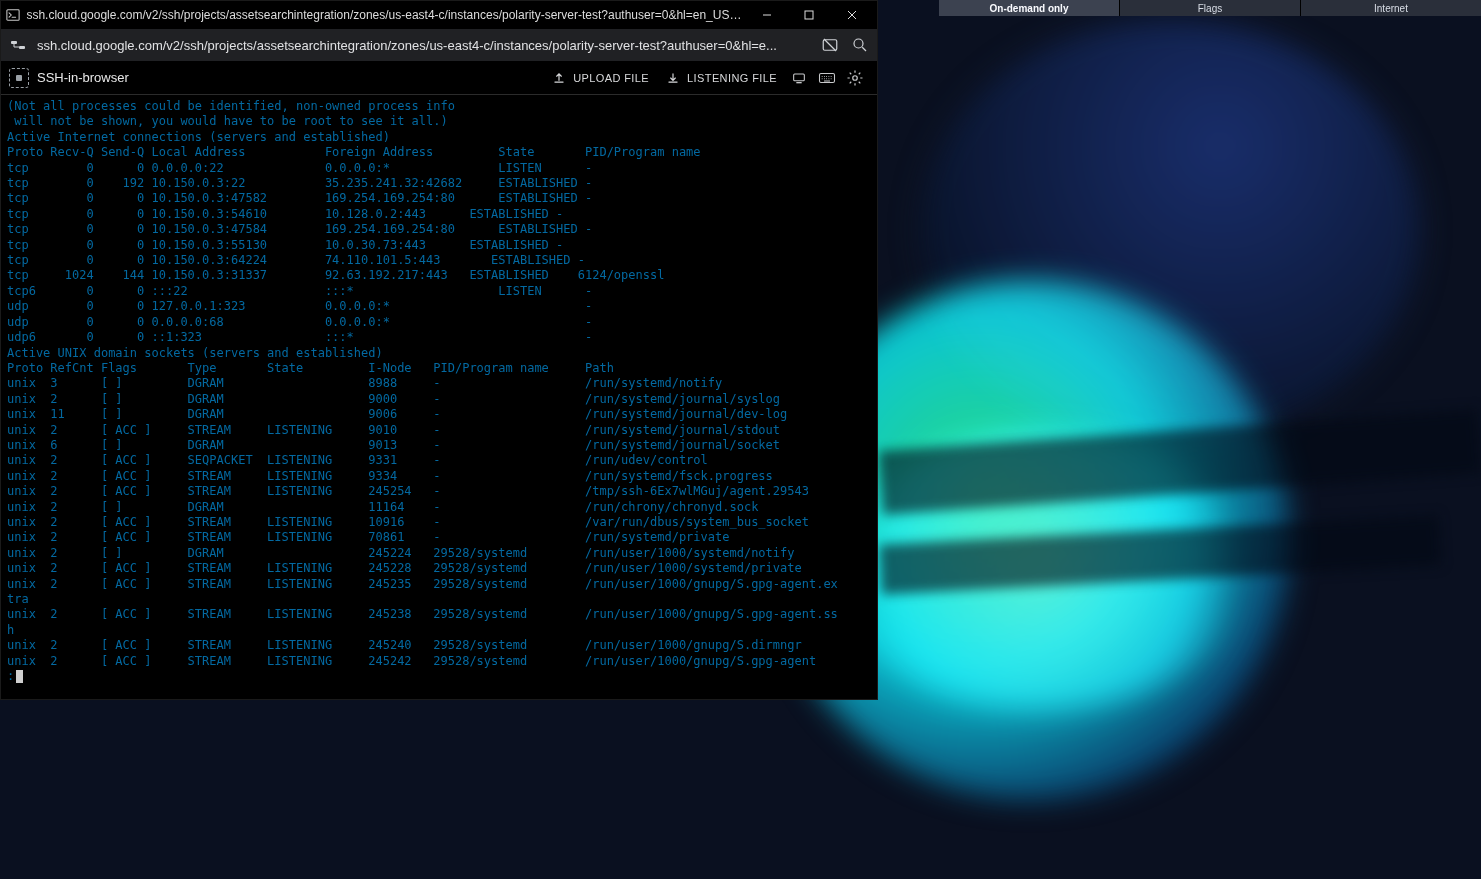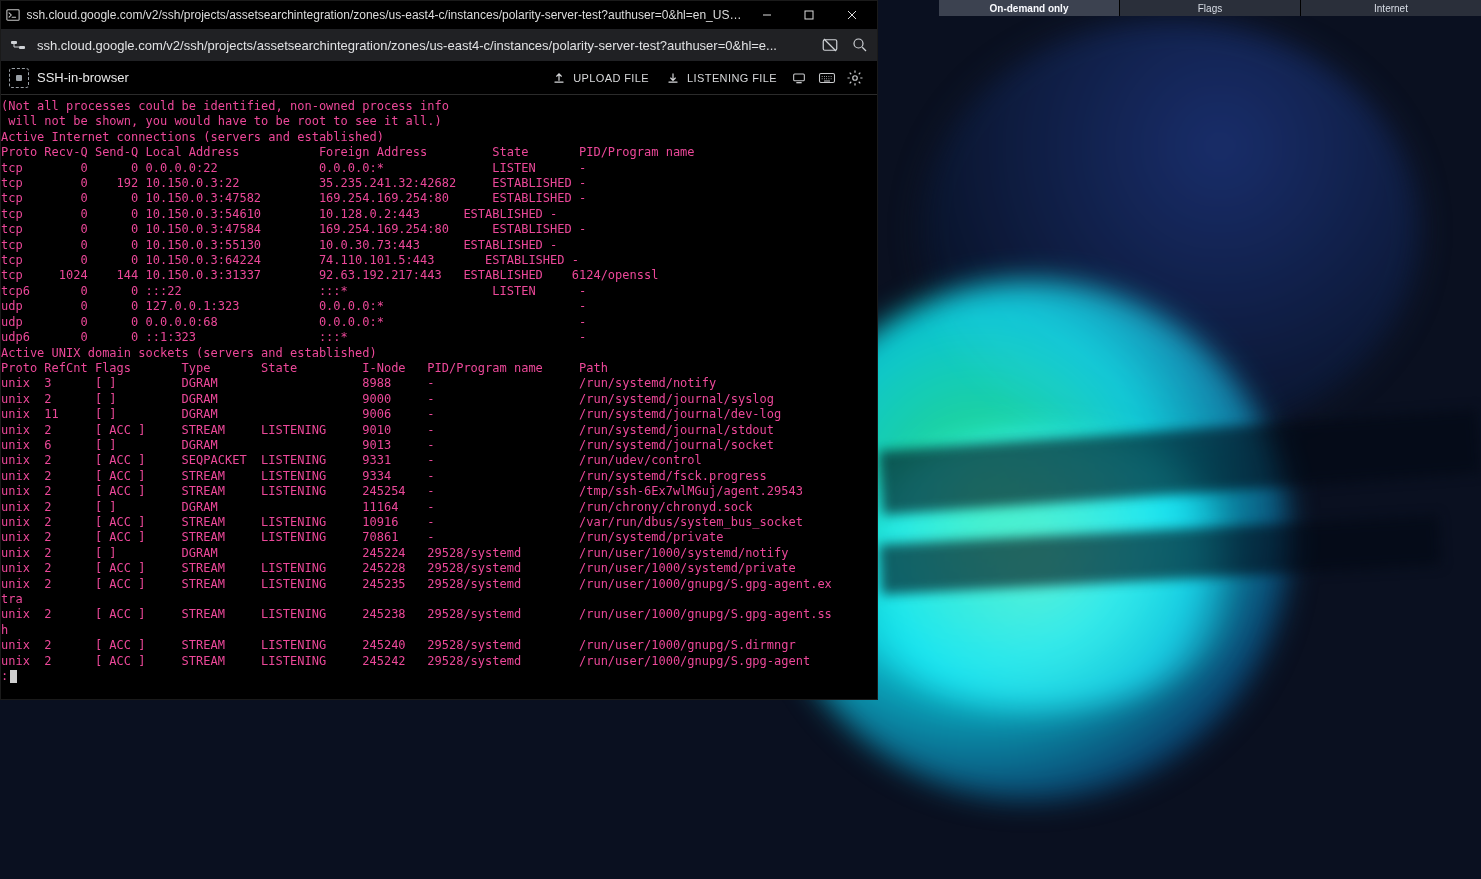--- a/index.html
+++ b/index.html
@@ -131,26 +131,26 @@
   .tool-btn .ico { width:16px; height:16px; display:inline-flex; align-items:center; justify-content:center; color:#d8d9db; }
   .tool-icon {
     width:28px; height:28px;
     display:inline-flex; align-items:center; justify-content:center;
     color:#c8c9cb; cursor:pointer;
   }
 
   .term {
     flex: 1;
     background: #000;
-    color: #ec4899; 
+    color: #0369a1; 
     font-family: "Consolas","Menlo","DejaVu Sans Mono",monospace;
     font-size: 12px;
     line-height: 15.4px;
     white-space: pre;
-    padding: 4px 6px 6px 0;
+    padding: 4px 6px 6px 6px;
     overflow: hidden;
   }
   .cursor-line { display:flex; align-items:center; }
   .cursor {
     display:inline-block; width:7px; height:13px;
     background:#cfcfcf; margin-left:2px;
   }
 </style>
 </head>
 <body>

